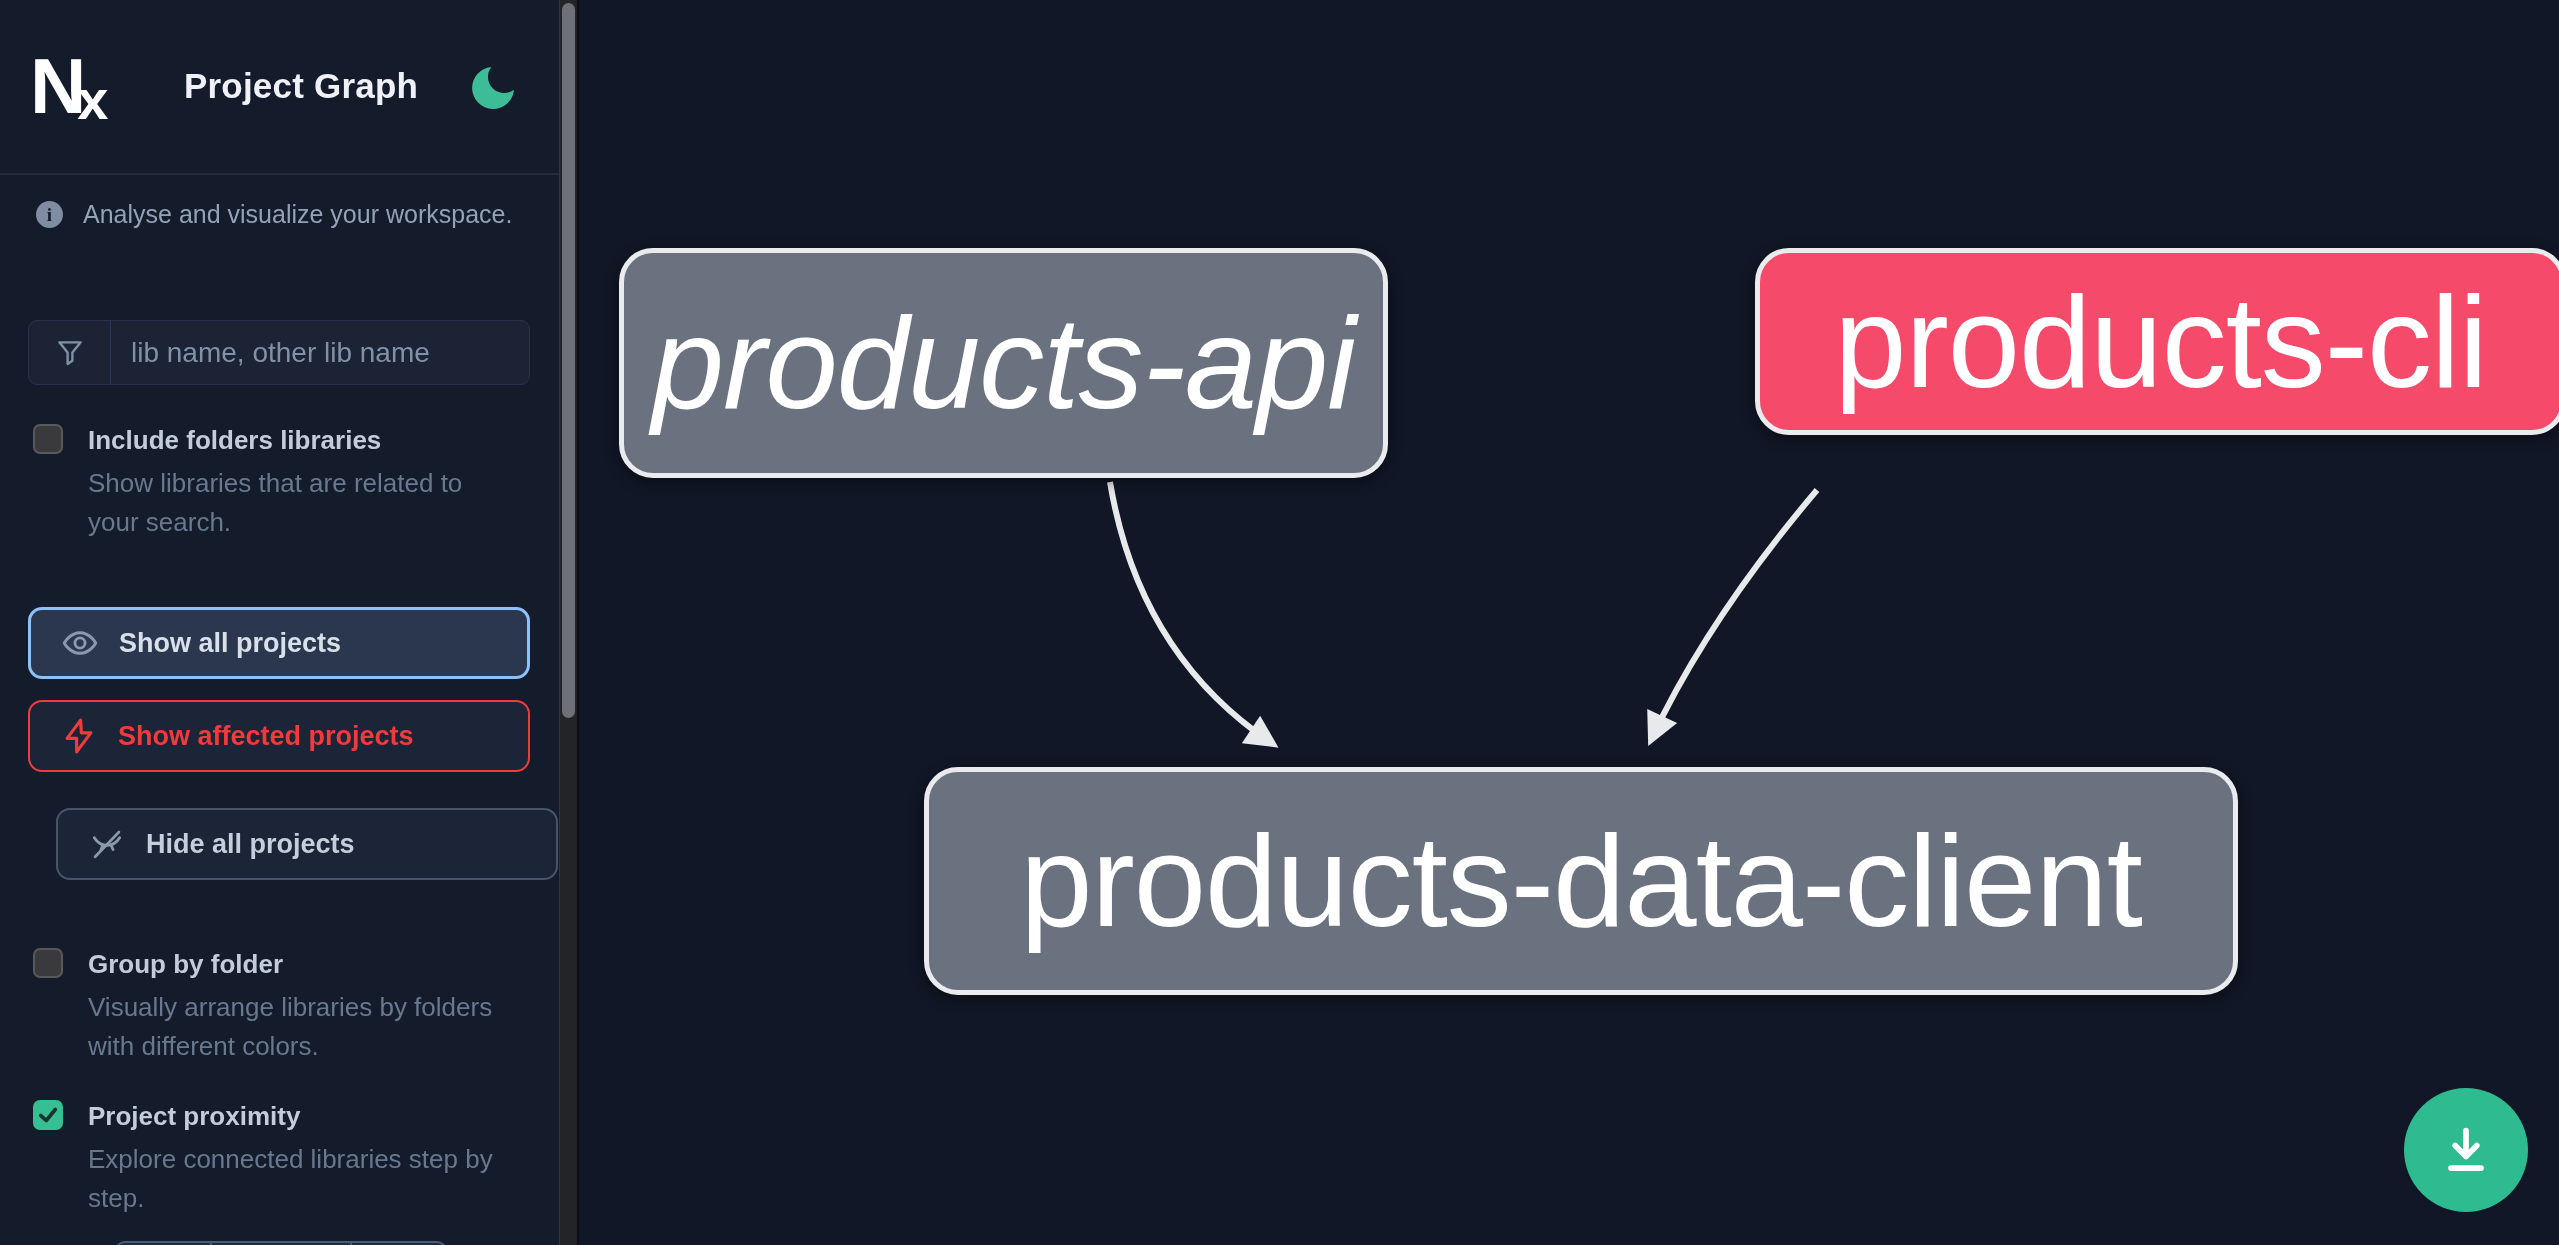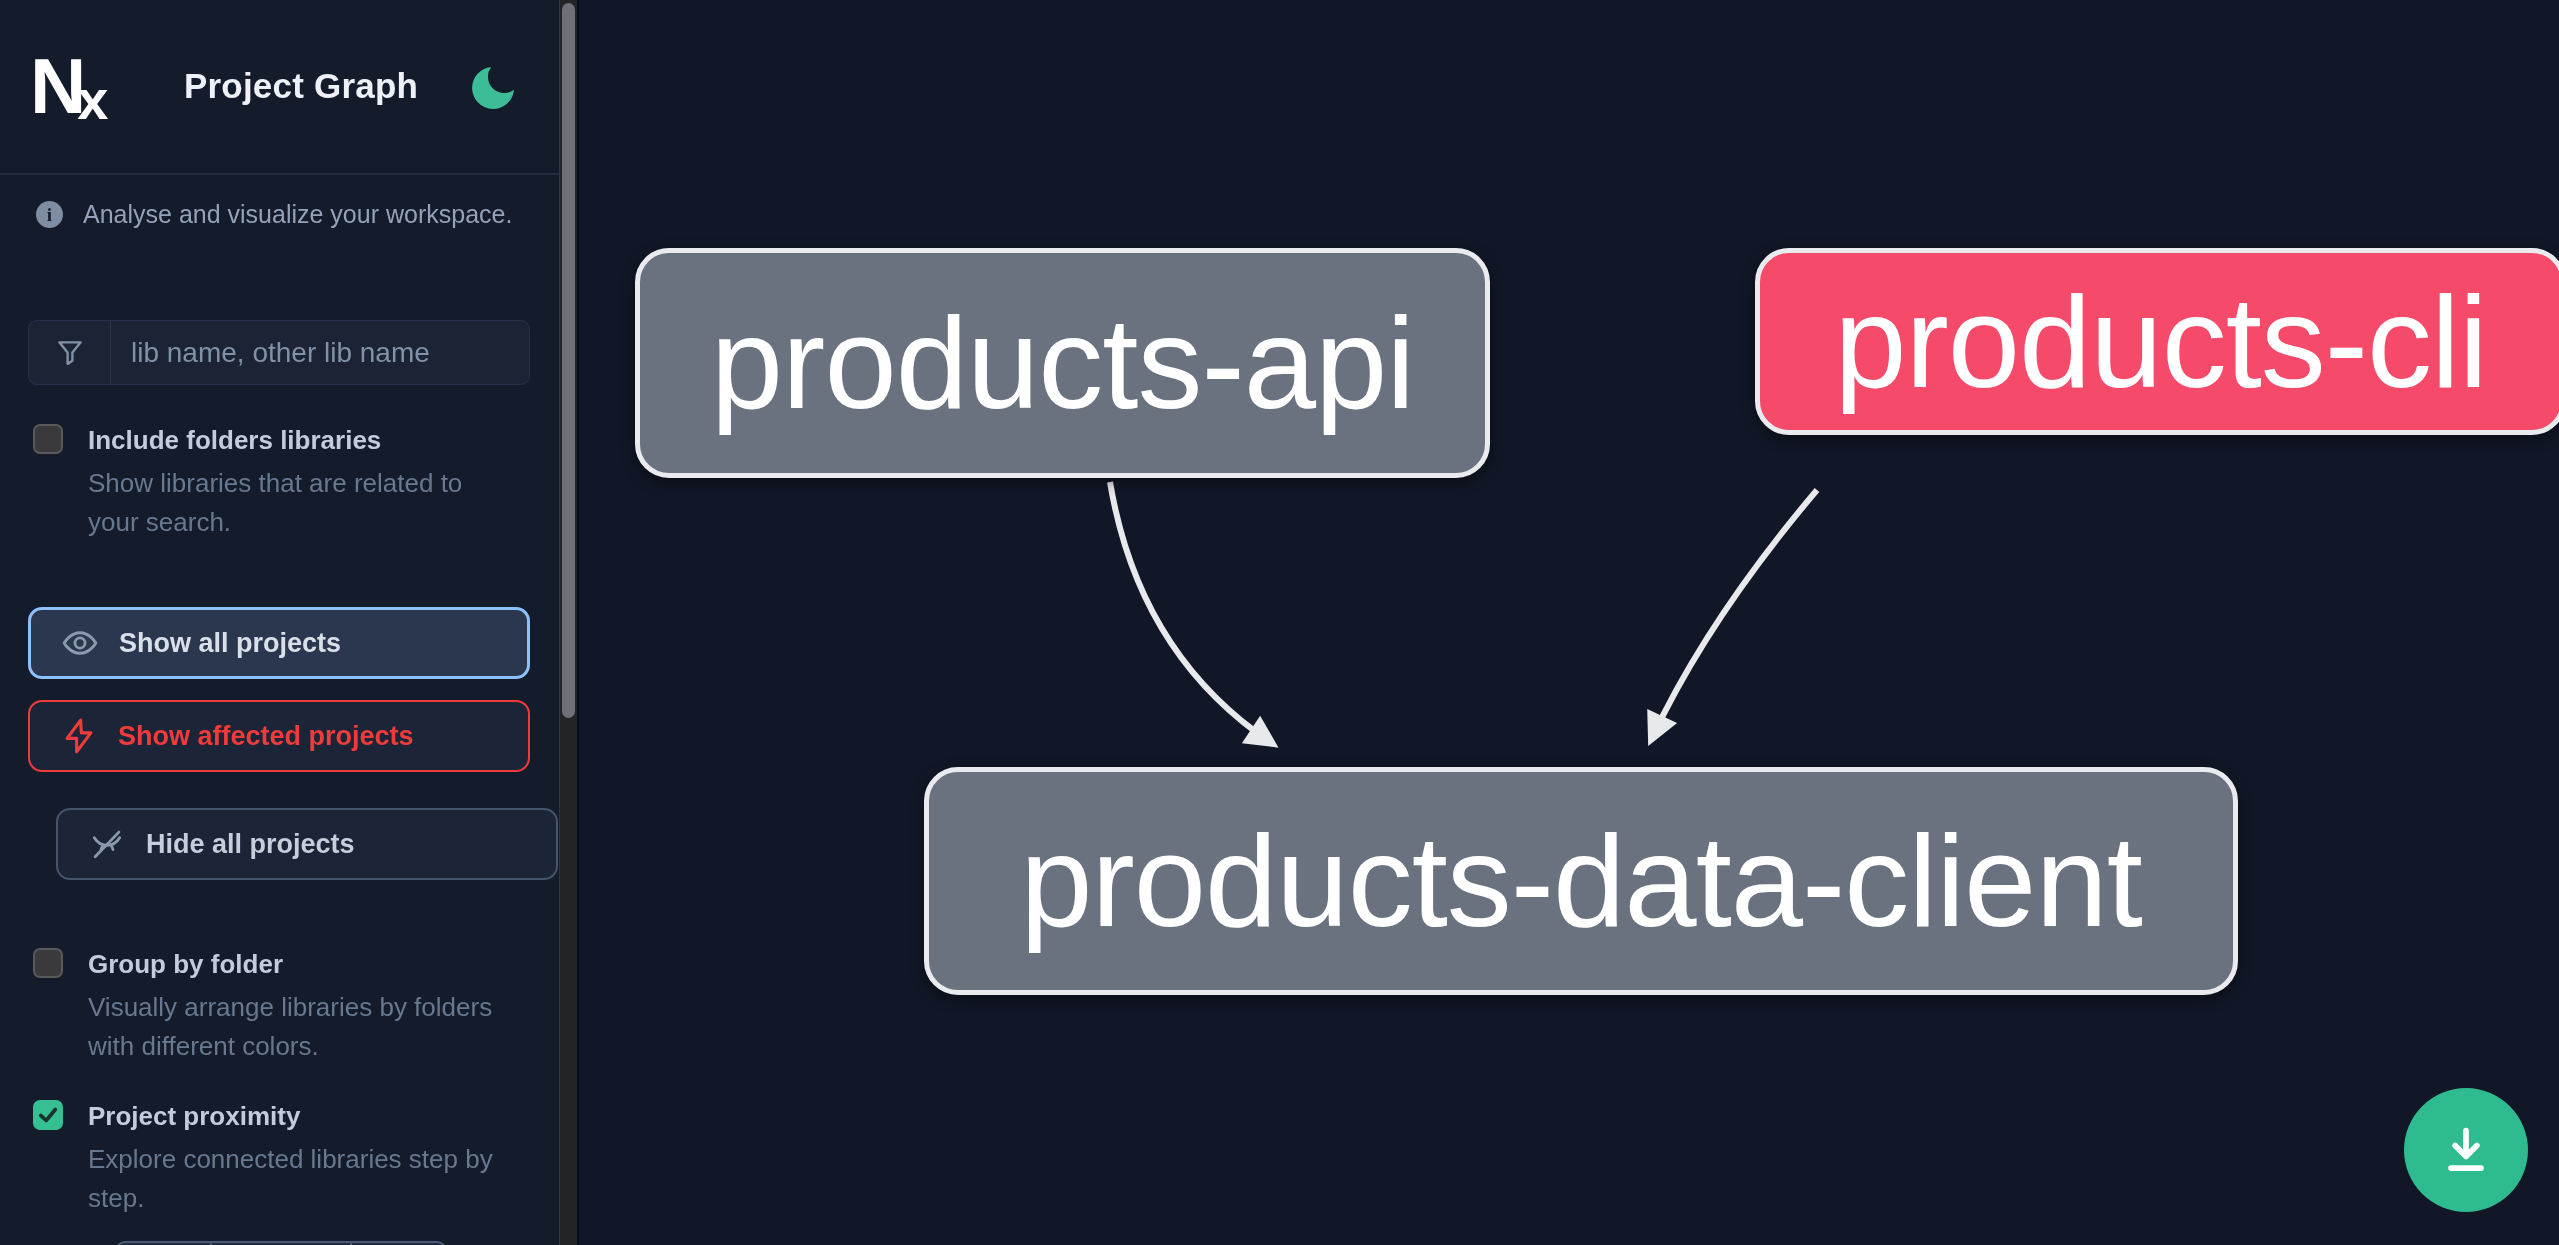--- a/index.html
+++ b/index.html
@@ -74,21 +74,21 @@
   .canvas { position:absolute; left:577px; top:0; width:1982px; height:1245px;
             background:#111726; border-left:2px solid #0a0e18; }
   .edges { position:absolute; left:0; top:0; width:1982px; height:1245px; }
 
   .node { position:absolute; display:flex; align-items:center; justify-content:center;
           border:5px solid #e9ebee; border-radius:34px; color:#ffffff; font-size:130px;
           letter-spacing:-1px; cursor:pointer;
           box-shadow:0 4px 14px rgba(0,0,0,.45); }
   .node-normal   { background:#6a7280; }
   .node-affected { background:#f64a6a; }
-  #node-api    { left:56px;   top:248px; width:855px;  height:230px; }
+  #node-api    { left:40px;   top:248px; width:769px;  height:230px;font-style:italic; }
   #node-cli    { left:1176px; top:248px; width:811px;  height:187px; }
   #node-client { left:345px;  top:767px; width:1314px; height:228px; }
 
   .fab { position:absolute; left:1825px; top:1088px; width:124px; height:124px;
          border-radius:50%; background:#2fbb90; border:none; cursor:pointer;
          display:flex; align-items:center; justify-content:center; }
 </style>
 </head>
 <body>
 

